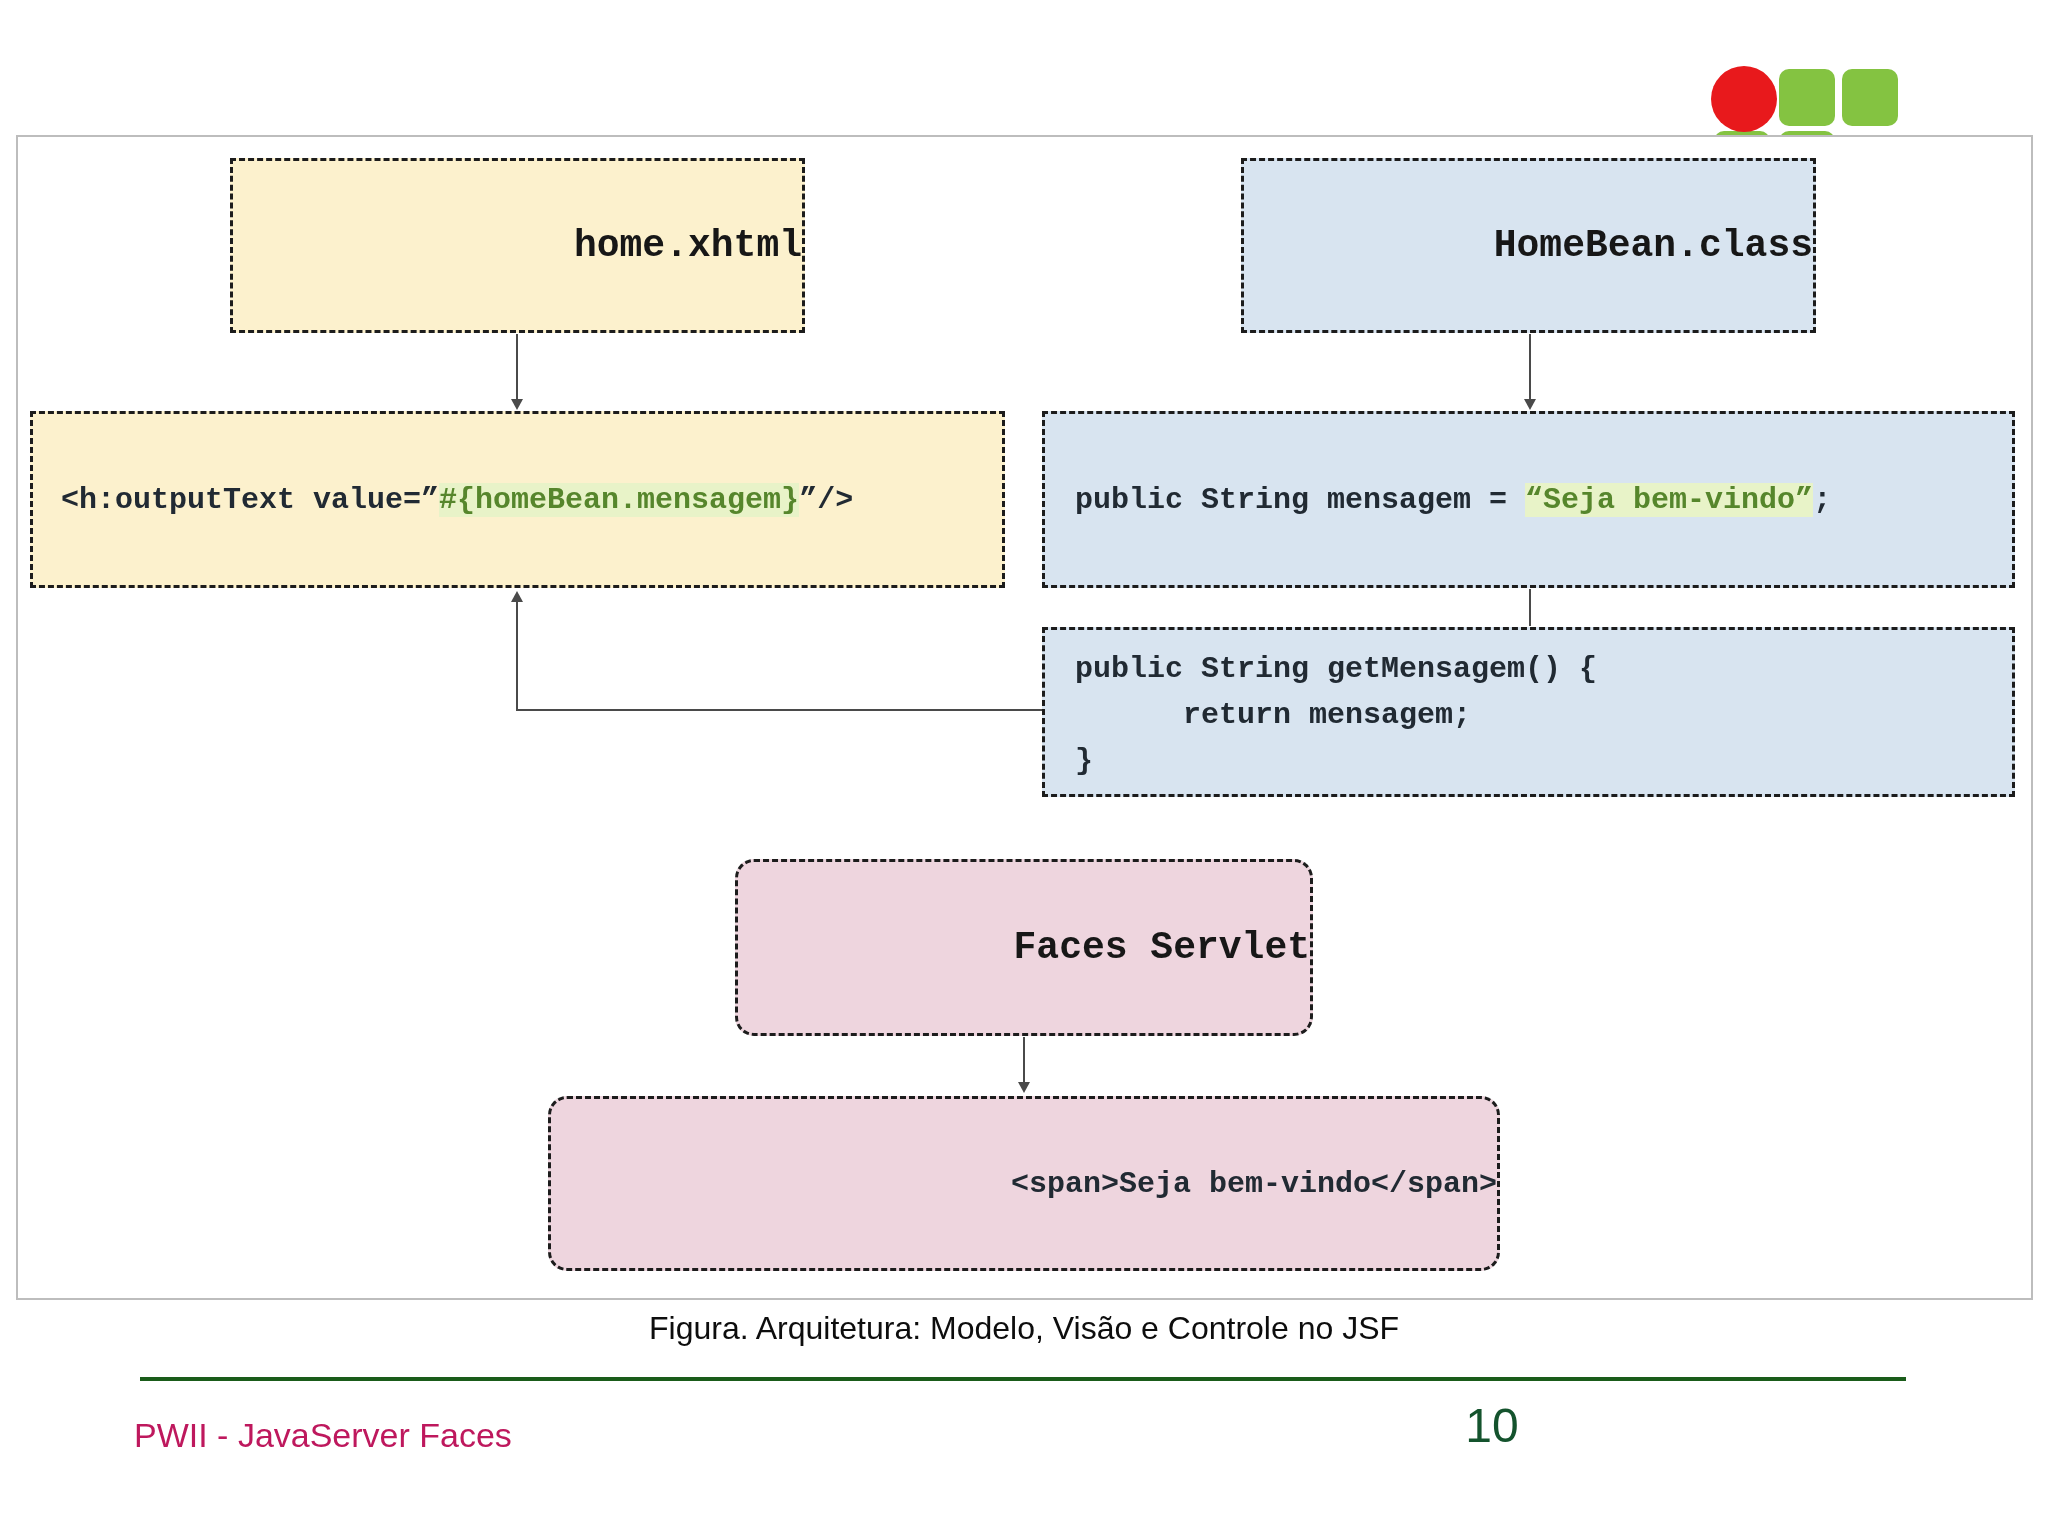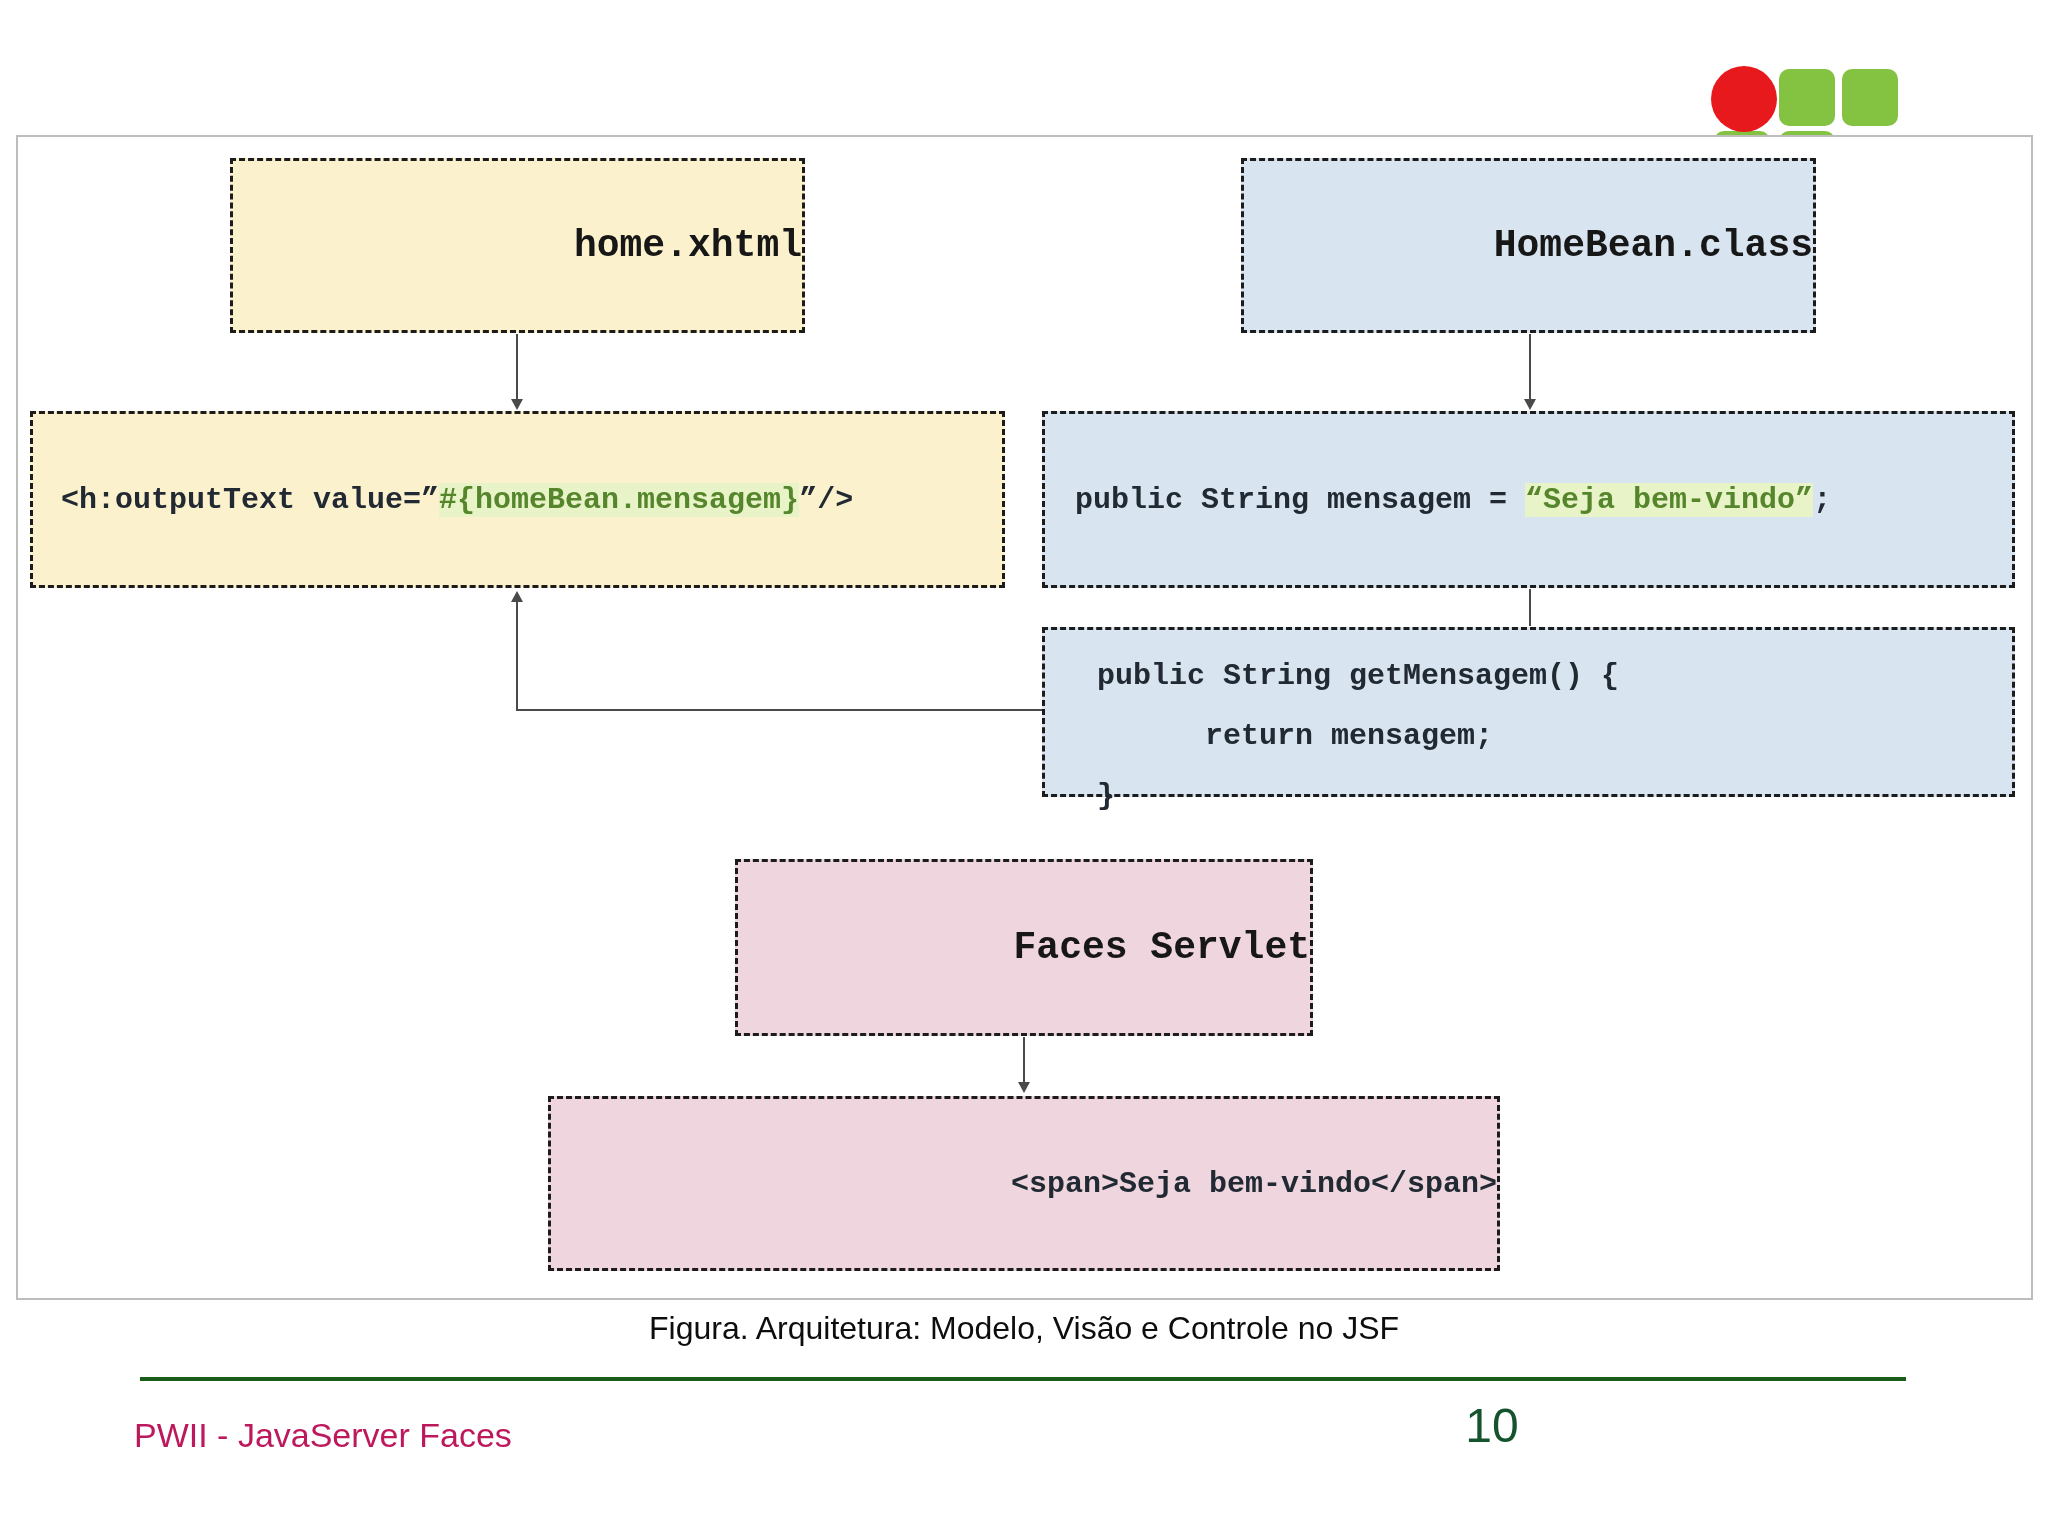--- a/index.html
+++ b/index.html
@@ -22,31 +22,31 @@
     border:2px solid #bdbdbd;box-sizing:border-box;background:#fff;
   }
   
   .dbox{
     position:absolute;border:3px dashed #1c1c1c;box-sizing:border-box;
     display:flex;align-items:center;justify-content:flex-end;
     font-family:"Liberation Mono","DejaVu Sans Mono",monospace;
   }
   .yellow{background:#fcf1cd;}
   .blue{background:#d8e4f0;}
-  .pink{background:#eed5de;}
+  .pink{background:#eed5de;border-radius:19px;}
   .title-text{font-weight:bold;font-size:38px;color:#171717;letter-spacing:0px;}
   .code-text{font-weight:bold;font-size:30px;color:#212a33;white-space:pre;}
   .code-green{color:#56862c;}
   .code-hl{background:#e8f3c8;}
   .box-home{left:230px;top:158px;width:575px;height:175px;}
   .box-bean{left:1241px;top:158px;width:575px;height:175px;padding-left:44px;}
   .box-viewcode{left:30px;top:411px;width:975px;height:177px;justify-content:flex-start;padding-left:28px;}
   .box-field{left:1042px;top:411px;width:973px;height:177px;justify-content:flex-start;padding-left:30px;}
   .box-getter{left:1042px;top:627px;width:973px;height:170px;align-items:flex-start;justify-content:flex-start;padding:16px 0 0 30px;}
-  .box-getter .code-text{line-height:60px;margin-left:22px;}
+  .box-getter .code-text{line-height:46px;}
   .box-servlet{left:735px;top:859px;width:578px;height:177px;}
   .box-output{left:548px;top:1096px;width:952px;height:175px;}
   
   .arrows{position:absolute;left:0;top:0;width:2048px;height:1536px;pointer-events:none;}
   .arrows line,.arrows polyline{stroke:#4a4a4a;stroke-width:2;fill:none;}
   .arrows path{fill:#4a4a4a;stroke:none;}
   
   .caption{position:absolute;left:0;top:1310px;width:2048px;text-align:center;font-size:32px;color:#0d0d0d;}
   .separator{position:absolute;left:140px;top:1377px;width:1766px;height:4px;background:#1a5c1a;}
   .footer-left{position:absolute;left:134px;top:1416px;font-size:34px;color:#be185d;}

